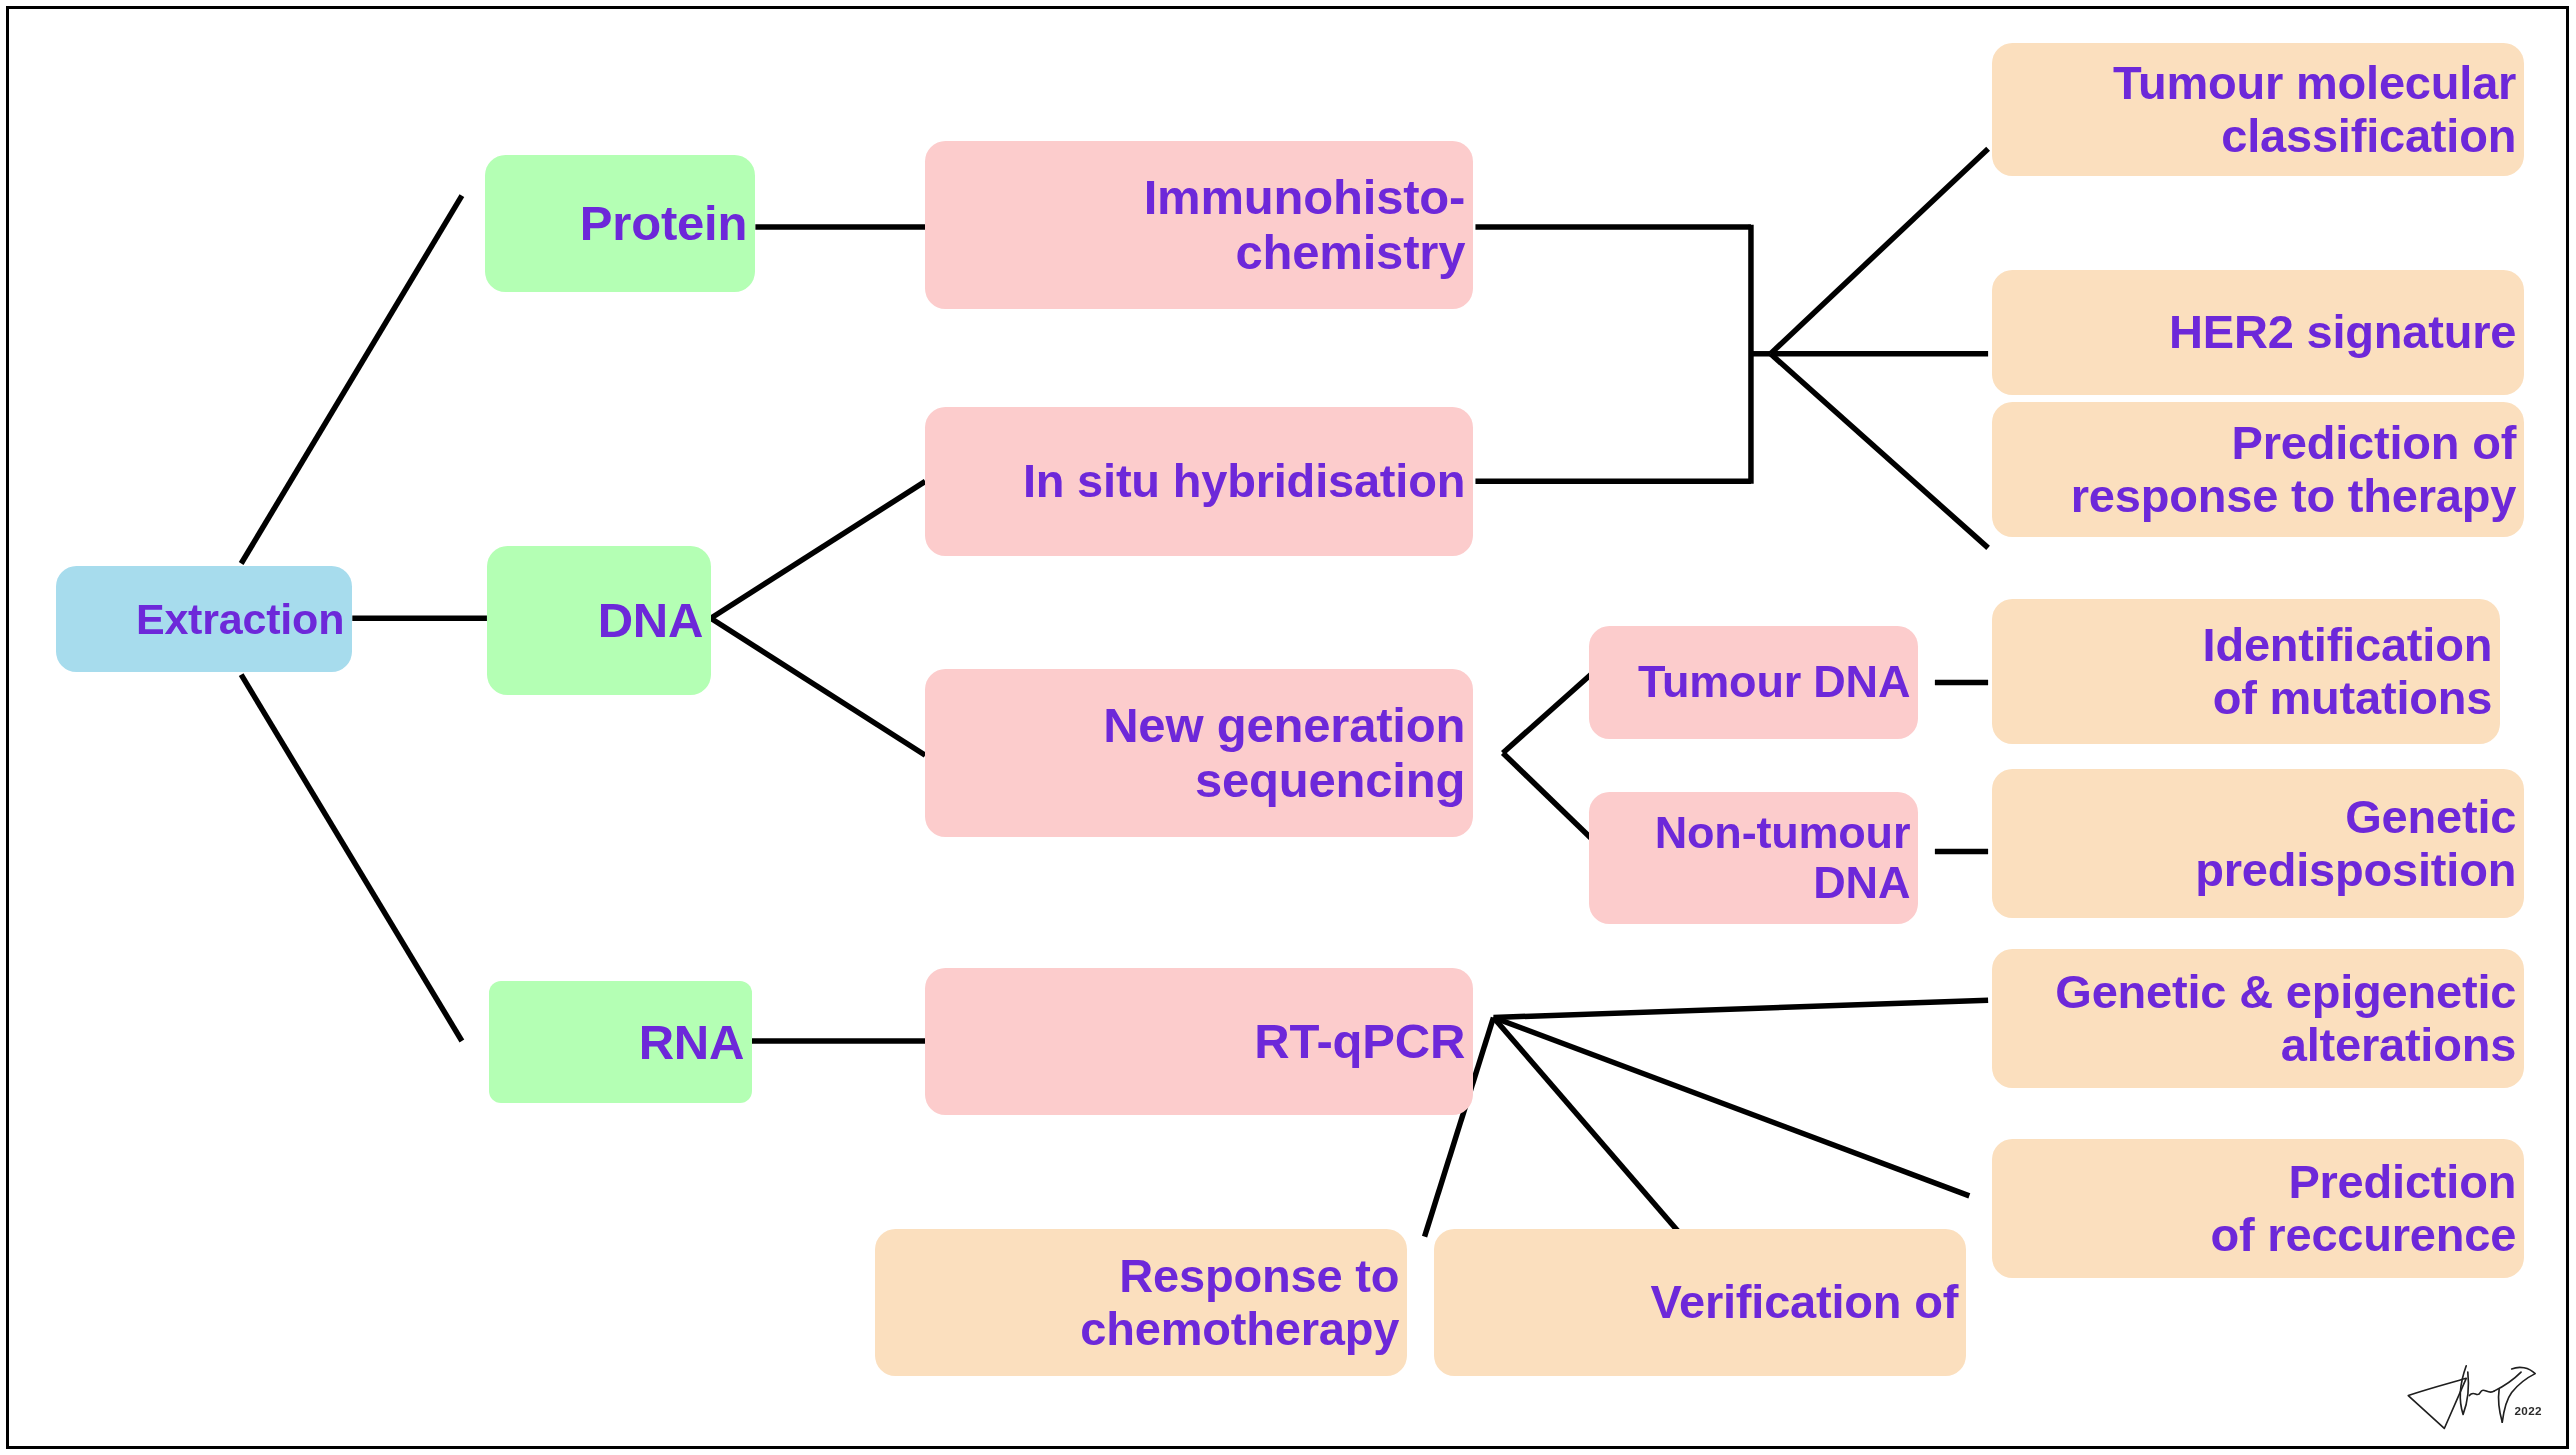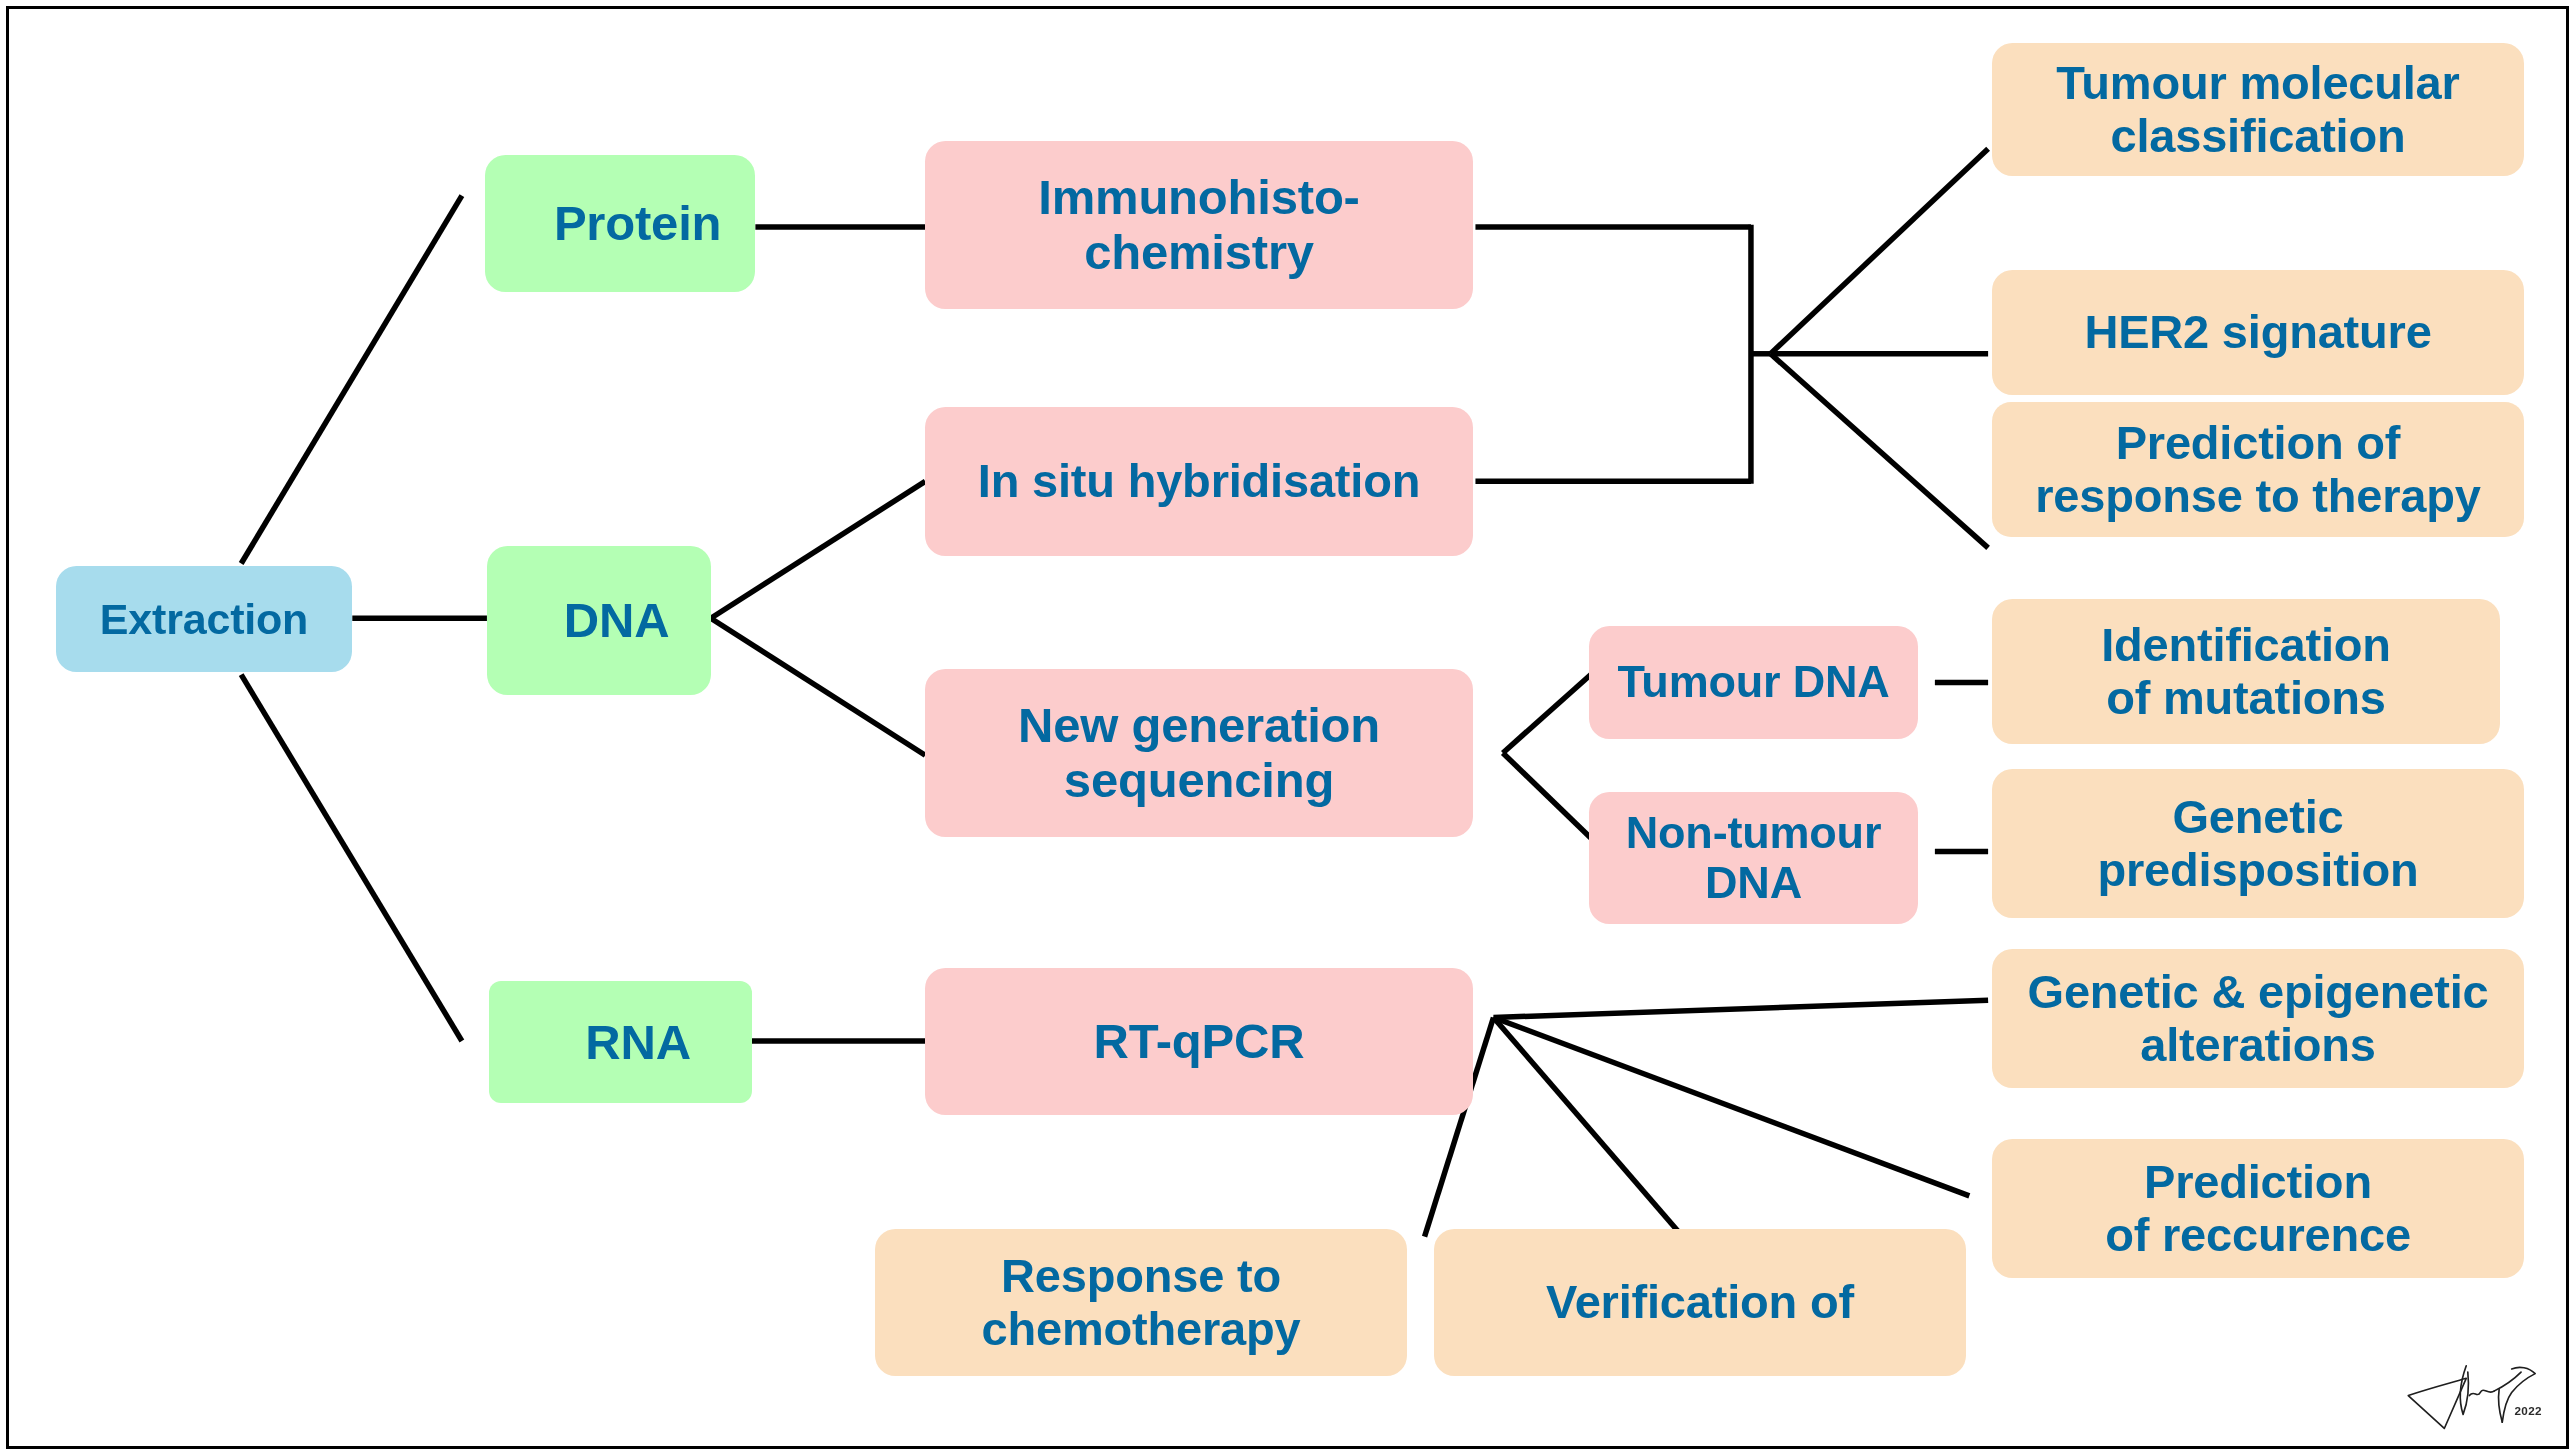--- a/index.html
+++ b/index.html
@@ -38,24 +38,24 @@
     fill:none;
     stroke-linecap:butt;
   }
 
   
   .node{
     position:absolute;
     display:flex;
     align-items:center;
     justify-content:center;
-    text-align:center;
+    text-align:right;
     border-radius:20.4px;
     box-sizing:border-box;
-    color:#0369a1;
+    color:#6d28d9;
     font-weight:bold;
     line-height:1.12;
     letter-spacing:-0.2px;
     padding:3.1px 7.8px;
     z-index:5;
   }
   .node .lbl{display:block;width:100%;}
 
   .n-blue  { background:#a7dced; }
   .n-green { background:#b4ffb4;padding-left:43px; }
@@ -184,21 +184,21 @@
     <span class="lbl">
       <span>Tumour molecular</span><br>
       <span>classification</span>
     </span>
   </div>
 
   <div class="node n-orange f-60" style="left:1992px; top:270px; width:532px; height:125px;">
     <span class="lbl">HER2 signature</span>
   </div>
 
-  <div class="node n-orange f-60" style="left:1992px; top:402px; width:532px; height:135px;border-radius:19px;">
+  <div class="node n-orange f-60" style="left:1992px; top:402px; width:532px; height:135px;">
     <span class="lbl">
       <span>Prediction of</span><br>
       <span>response to therapy</span>
     </span>
   </div>
 
   <div class="node n-orange f-60" style="left:1992px; top:599px; width:508px; height:145px;">
     <span class="lbl">
       <span>Identification</span><br>
       <span>of mutations</span>

